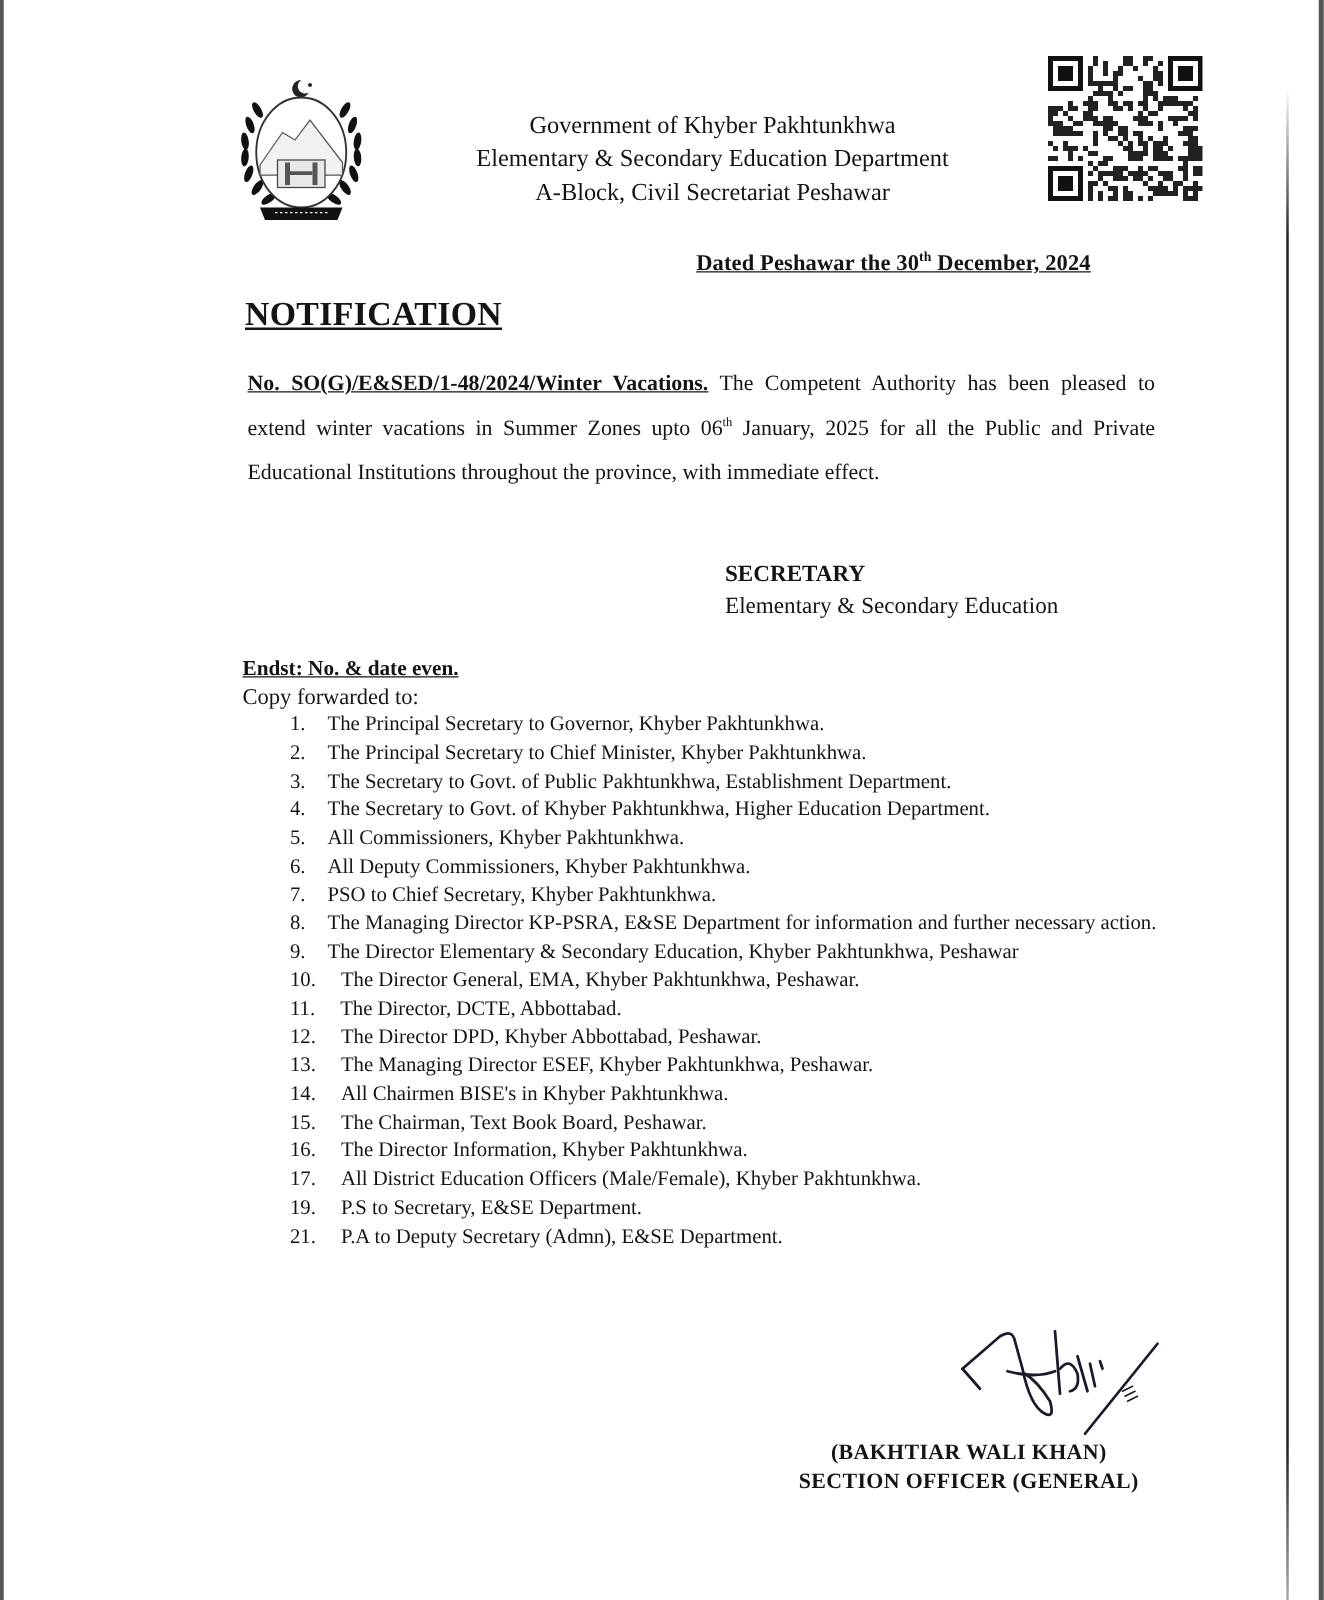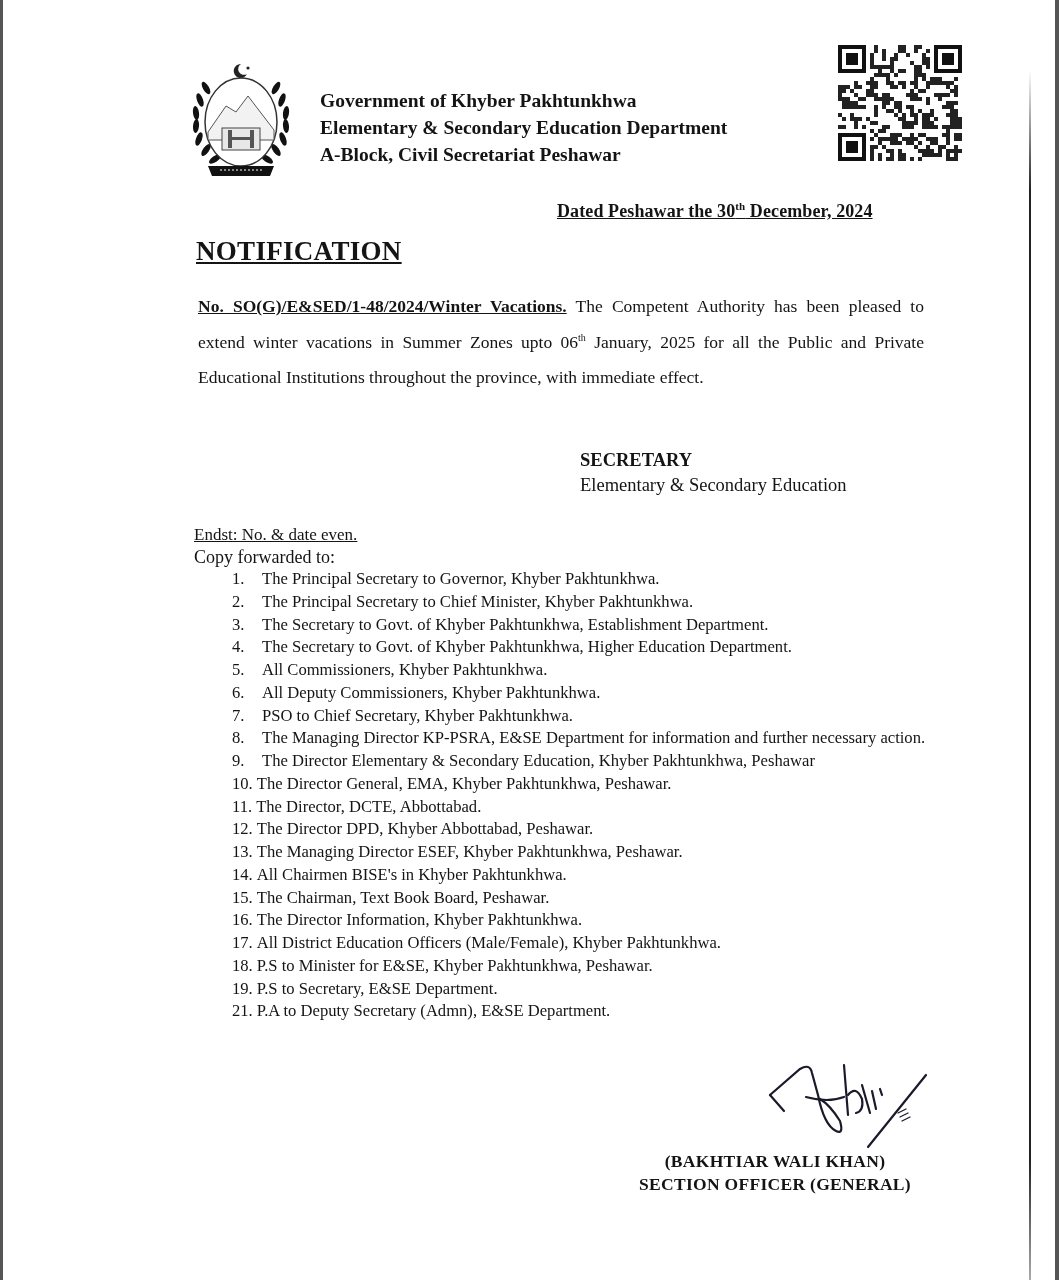--- a/index.html
+++ b/index.html
@@ -9,49 +9,49 @@
       font-family: "Liberation Serif", "DejaVu Serif", serif;
     }
     .frame-left { position: absolute; left: 0; top: 0; width: 3px; height: 1280px; background: #555; }
     .frame-right { position: absolute; right: 0; top: 0; width: 4px; height: 1280px; background: #555; }
     .edge-line { position: absolute; left: 1029px; top: 70px; width: 2px; height: 1210px;
       background: linear-gradient(#fff, #222 10%, #222 90%, #aaa); }
 
     .emblem { position: absolute; left: 186px; top: 60px; width: 110px; height: 125px; }
     .qr { position: absolute; left: 838px; top: 44px; width: 124px; height: 118px; }
 
-    .header { position: absolute; left: 320px; width: 500px; top: 87px; text-align: left; font-weight: bold; }
+    .header { position: absolute; left: 320px; width: 500px; top: 87px; text-align: center; font-weight: normal; }
     .header div { font-size: 19.5px; line-height: 27px; }
 
     .dated { position: absolute; left: 557px; top: 200px; font-size: 18px; font-weight: bold;
       text-decoration: underline; letter-spacing: 0.1px; }
     .dated sup { font-size: 11px; }
 
     .notif-title { position: absolute; left: 196px; top: 236px; font-size: 27px; font-weight: bold;
       text-decoration: underline; letter-spacing: 0.3px; }
 
     .body-para { position: absolute; left: 198px; top: 289px; width: 726px; font-size: 17.5px;
       line-height: 35.5px; text-align: justify; text-align-last: left; }
     .body-para .ref { font-weight: bold; text-decoration: underline; }
     .body-para sup { font-size: 10px; line-height: 0; }
 
     .sig-block-top { position: absolute; left: 580px; top: 448px; width: 325px; 
       font-size: 18.5px; line-height: 24.5px; }
     .sig-block-top .sec { font-weight: bold; }
 
-    .endst { position: absolute; left: 194px; top: 525px; font-size: 17px; font-weight: normal;
+    .endst { position: absolute; left: 194px; top: 525px; font-size: 17px; font-weight: bold;
       text-decoration: underline; }
     .copyfwd { position: absolute; left: 194px; top: 547px; font-size: 18px; }
 
     .cc-list { position: absolute; left: 232px; top: 568px; width: 700px; margin: 0; padding: 0; list-style: none;
       font-size: 16.6px; line-height: 22.75px; }
     .cc-list li { display: flex; }
     .cc-list .num { width: 30px; flex: none; }
     .cc-list .txt { flex: 1; }
-    .cc-list li.two-digit .num { width: auto; margin-right: 4px; }
+    .cc-list li.two-digit .num { width: auto; margin-right: 20px; }
 
     .signature { position: absolute; left: 748px; top: 1055px; width: 190px; height: 100px; }
     .officer { position: absolute; left: 600px; top: 1150px; width: 350px; text-align: center;
       font-weight: bold; font-size: 17.5px; line-height: 22.5px; letter-spacing: 0.3px; }
   </style>
 </head>
 <body>
 
 <div class="frame-left"></div>
 <div class="frame-right"></div>
@@ -438,21 +438,21 @@
     <li>
       <span class="num">1.</span>
       <span class="txt">The Principal Secretary to Governor, Khyber Pakhtunkhwa.</span>
     </li>
     <li>
       <span class="num">2.</span>
       <span class="txt">The Principal Secretary to Chief Minister, Khyber Pakhtunkhwa.</span>
     </li>
     <li>
       <span class="num">3.</span>
-      <span class="txt">The Secretary to Govt. of Khyber Pakhtunkhwa, Establishment Department.</span>
+      <span class="txt">The Secretary to Govt. of Public Pakhtunkhwa, Establishment Department.</span>
     </li>
     <li>
       <span class="num">4.</span>
       <span class="txt">The Secretary to Govt. of Khyber Pakhtunkhwa, Higher Education Department.</span>
     </li>
     <li>
       <span class="num">5.</span>
       <span class="txt">All Commissioners, Khyber Pakhtunkhwa.</span>
     </li>
     <li>
@@ -495,24 +495,20 @@
       <span class="num">15.</span>
       <span class="txt">The Chairman, Text Book Board, Peshawar.</span>
     </li>
     <li class="two-digit">
       <span class="num">16.</span>
       <span class="txt">The Director Information, Khyber Pakhtunkhwa.</span>
     </li>
     <li class="two-digit">
       <span class="num">17.</span>
       <span class="txt">All District Education Officers (Male/Female), Khyber Pakhtunkhwa.</span>
-    </li>
-    <li class="two-digit">
-      <span class="num">18.</span>
-      <span class="txt">P.S to Minister for E&amp;SE, Khyber Pakhtunkhwa, Peshawar.</span>
     </li>
     <li class="two-digit">
       <span class="num">19.</span>
       <span class="txt">P.S to Secretary, E&amp;SE Department.</span>
     </li>
     <li class="two-digit">
       <span class="num">21.</span>
       <span class="txt">P.A to Deputy Secretary (Admn), E&amp;SE Department.</span>
     </li>
   </ul>

